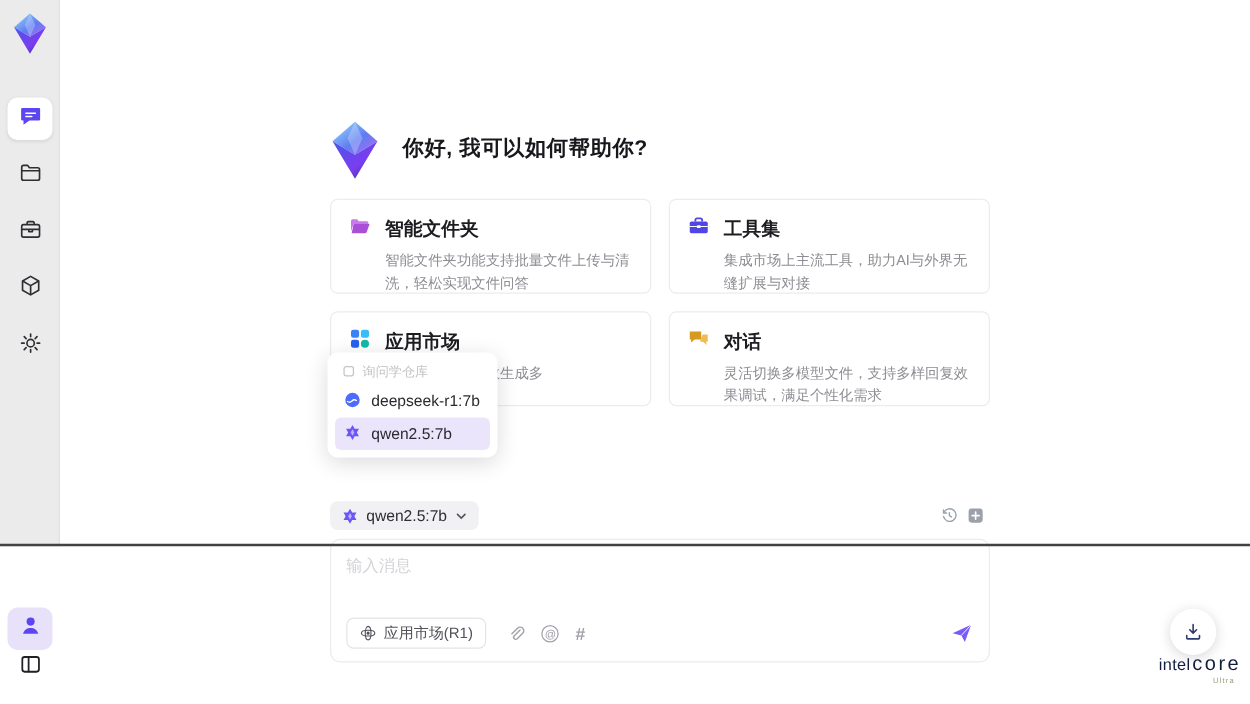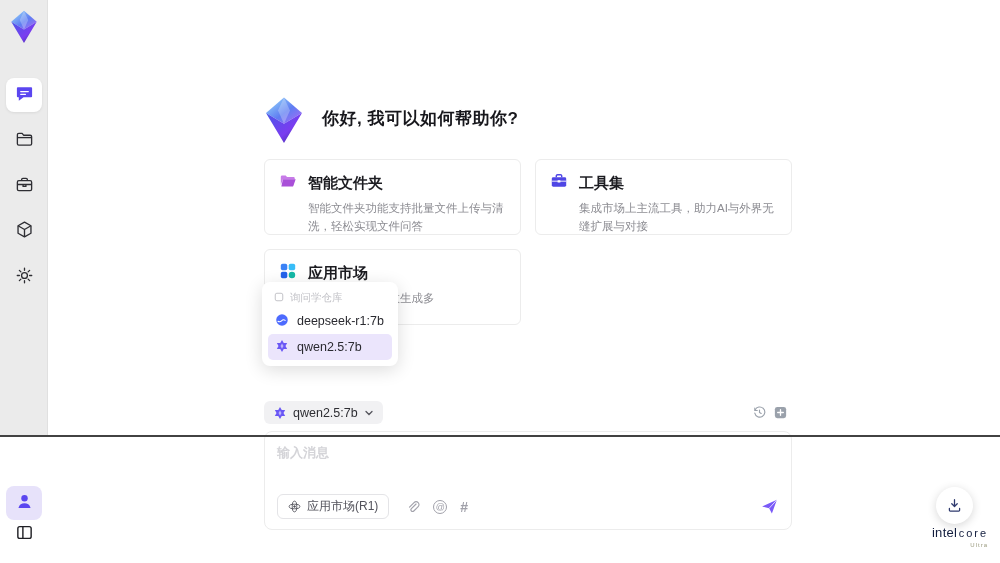--- a/index.html
+++ b/index.html
@@ -51,21 +51,21 @@
   .model-pill svg.m { width:14px; height:14px; }
   .row-icon { position:absolute; width:15px; height:15px; cursor:pointer; }
   .ri-history { left:752px; top:405px; }
   .ri-new { left:773px; top:405px; }
 
   
   .composer { position:absolute; left:264px; top:431px; width:528px; height:99px;
               background:#fff; border:1px solid #ececec; border-radius:8px; }
   .composer textarea { width:100%; height:52px; border:none; outline:none; resize:none;
               padding:12px 12px 0; font-size:13px; font-family:inherit; color:#a16207;
-              background:transparent;font-weight:bold; }
+              background:transparent; }
   .composer textarea::placeholder { color:#d4d4d8; }
   .composer-bar { position:absolute; left:12px; right:12px; bottom:10px; display:flex;
                   align-items:center; }
   .deepthink { display:flex; align-items:center; gap:6px; height:25px; padding:0 10px;
                background:#fff; border:1px solid #e4e4e7; border-radius:6px;
                font-size:12px; color:#52525b; font-family:inherit; cursor:pointer; }
   .deepthink svg { width:13px; height:13px; }
   .bar-icons { display:flex; align-items:center; gap:13px; margin-left:17px; }
   .bar-icons svg { width:14px; height:14px; cursor:pointer; }
   .at-circle { width:14px; height:14px; border:1.2px solid #a1a1aa; border-radius:50%;
@@ -78,21 +78,21 @@
 
   
   .fab { position:absolute; left:936px; top:487px; width:37px; height:37px;
          border-radius:50%; background:#fff; border:none; cursor:pointer;
          box-shadow:0 2px 10px rgba(0,0,0,.16); display:flex; align-items:center;
          justify-content:center; }
   .fab svg { width:17px; height:17px; }
   .intel { position:absolute; left:924px; top:523px; width:72px; text-align:center;
            color:#121d3e; }
   .intel .line1 { font-size:13px; letter-spacing:.3px; }
-  .intel .core { font-size:11px; letter-spacing:2px; font-weight:400; }
+  .intel .core { font-size:16px; letter-spacing:2px; font-weight:400; }
   .intel .ultra { display:block; font-size:6px; color:#9a9a7e; letter-spacing:1px;
                   margin-top:1px; text-align:right; padding-right:8px; }
 
   .bottom-edge { position:absolute; left:0; right:0; bottom:0; height:2px;
                  background:#424242; }
 </style>
 </head>
 <body>
 
 <svg width="0" height="0" style="position:absolute">
@@ -227,20 +227,32 @@
               <rect x="10.8" y="2" width="7.2" height="7.2" rx="2" fill="#38bdf8"></rect>
               <rect x="2" y="10.8" width="7.2" height="7.2" rx="2" fill="#2563eb"></rect>
               <circle cx="14.4" cy="14.4" r="3.6" fill="#14b8a6"></circle>
             </svg>
         </span>
         <span class="card-title">应用市场</span>
       </div>
       <div class="card-desc">本模板，助力高效生成多</div>
     </div>
 
+    <div class="card">
+      <div class="card-head">
+        <span>
+          <svg viewBox="0 0 20 20">
+              <path d="M2 3.6h10.2v7H6.4l-3.2 2.8V10.6H2z" fill="#d79a1e"></path>
+              <path d="M13.4 6.2H18v6.4h-1.6l1 3-3.8-3h-2.2V11" fill="#eebc55"></path>
+            </svg>
+        </span>
+        <span class="card-title">对话</span>
+      </div>
+      <div class="card-desc">灵活切换多模型文件，支持多样回复效果调试，满足个性化需求</div>
+    </div>
   </div>
 
   <div class="dropdown">
     <div class="dd-header">
       <span>
         <svg viewBox="0 0 12 12" width="10" height="10" fill="none" stroke="#c3c3c8" stroke-width="1.2">
             <rect x="1.5" y="1.5" width="9" height="9" rx="2"></rect>
           </svg>
       </span>
       <span>询问学仓库</span>

